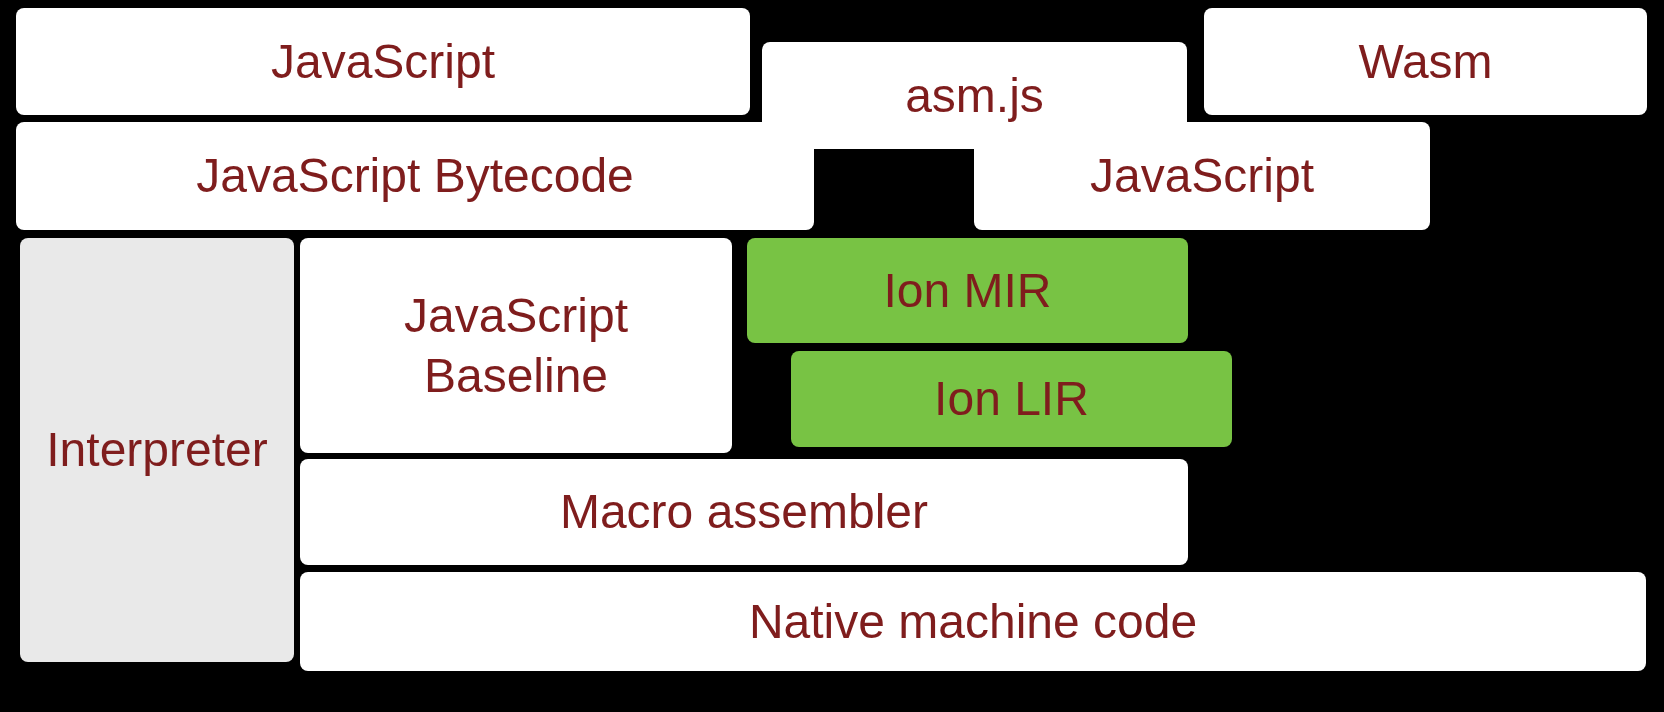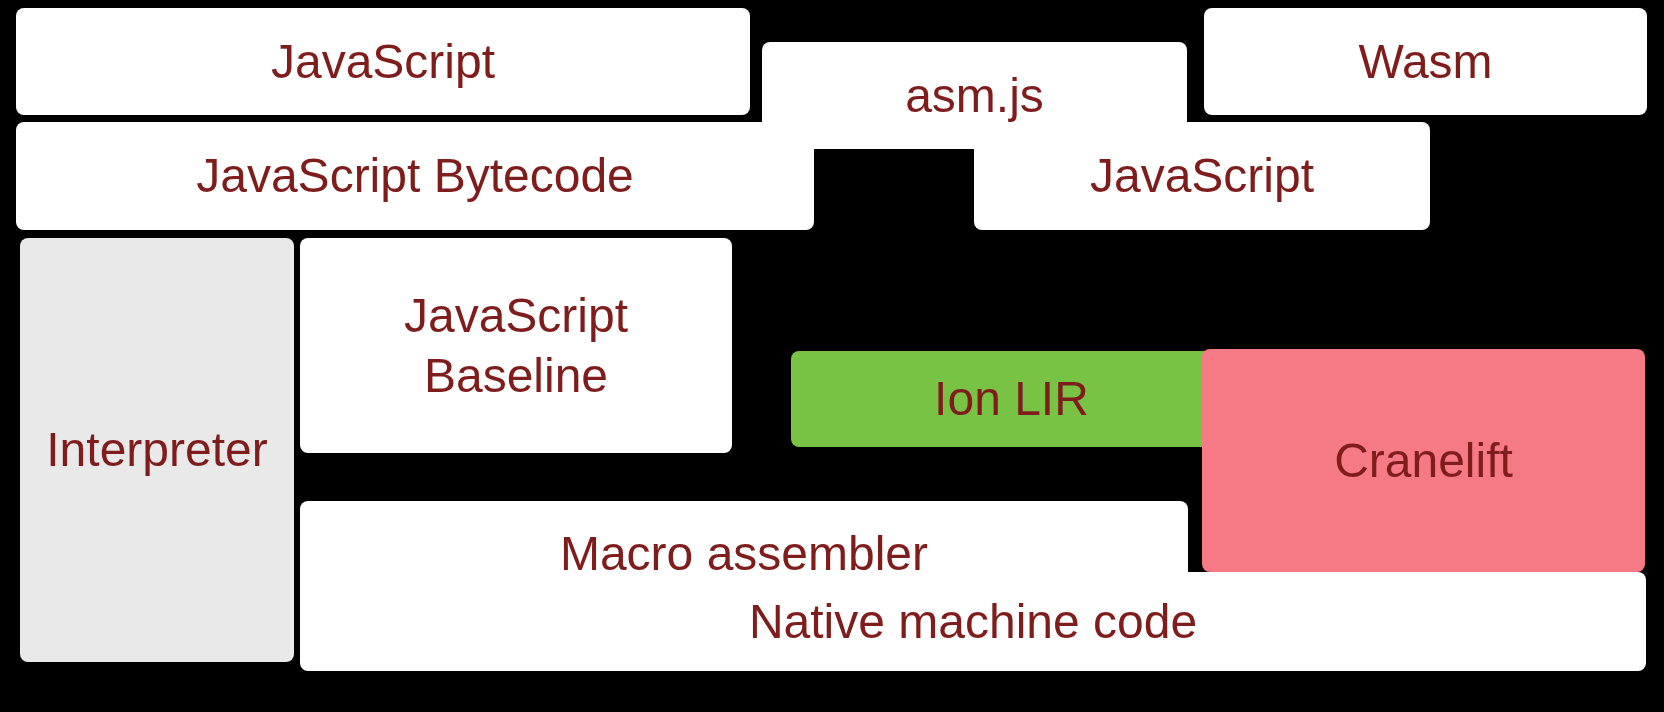--- a/index.html
+++ b/index.html
@@ -35,21 +35,21 @@
   .pos-javascript  { left: 16px;   top: 8px;   width: 734px;  height: 107px; }
   .pos-asmjs       { left: 762px;  top: 8px;   width: 425px;  height: 107px; margin-top: 34px; }
   .pos-wasm        { left: 1204px; top: 8px;   width: 443px;  height: 107px; }
   .pos-bytecode    { left: 16px;   top: 122px; width: 798px;  height: 108px; }
   .pos-baldrmonkey { left: 974px;  top: 122px; width: 456px;  height: 108px; }
   .pos-interpreter { left: 20px;   top: 238px; width: 274px;  height: 424px; text-align: right; }
   .pos-baseline    { left: 300px;  top: 238px; width: 432px;  height: 215px; }
   .pos-ion-mir     { left: 747px;  top: 238px; width: 441px;  height: 105px; }
   .pos-ion-lir     { left: 747px;  top: 351px; width: 441px;  height: 96px; margin-left: 44px; }
   .pos-cranelift   { left: 1202px; top: 349px; width: 443px;  height: 223px; }
-  .pos-macro       { left: 300px;  top: 459px; width: 888px;  height: 106px; margin-top: 42px; }
+  .pos-macro       { left: 300px;  top: 459px; width: 888px;  height: 106px; }
   .pos-native      { left: 300px;  top: 572px; width: 1346px; height: 99px; }
 </style>
 </head>
 <body>
 
 <div class="canvas">
   <div class="box fill-white pos-javascript">JavaScript</div>
 
   <div class="box fill-white pos-asmjs">asm.js</div>
 
@@ -57,21 +57,21 @@
 
   <div class="box fill-white pos-bytecode">JavaScript Bytecode</div>
 
   <div class="box fill-white pos-baldrmonkey">JavaScript</div>
 
   <div class="box fill-gray pos-interpreter">Interpreter</div>
 
   <div class="box fill-white pos-baseline">JavaScript
 Baseline</div>
 
+  <div class="box fill-green pos-ion-mir">Ion MIR</div>
 
   <div class="box fill-green pos-ion-lir">Ion LIR</div>
 
-  <div class="box fill-pink pos-cranelift">Cranelift</div>
 
   <div class="box fill-white pos-macro">Macro assembler</div>
 
   <div class="box fill-white pos-native">Native machine code</div>
 </div>
 
 </body></html>

